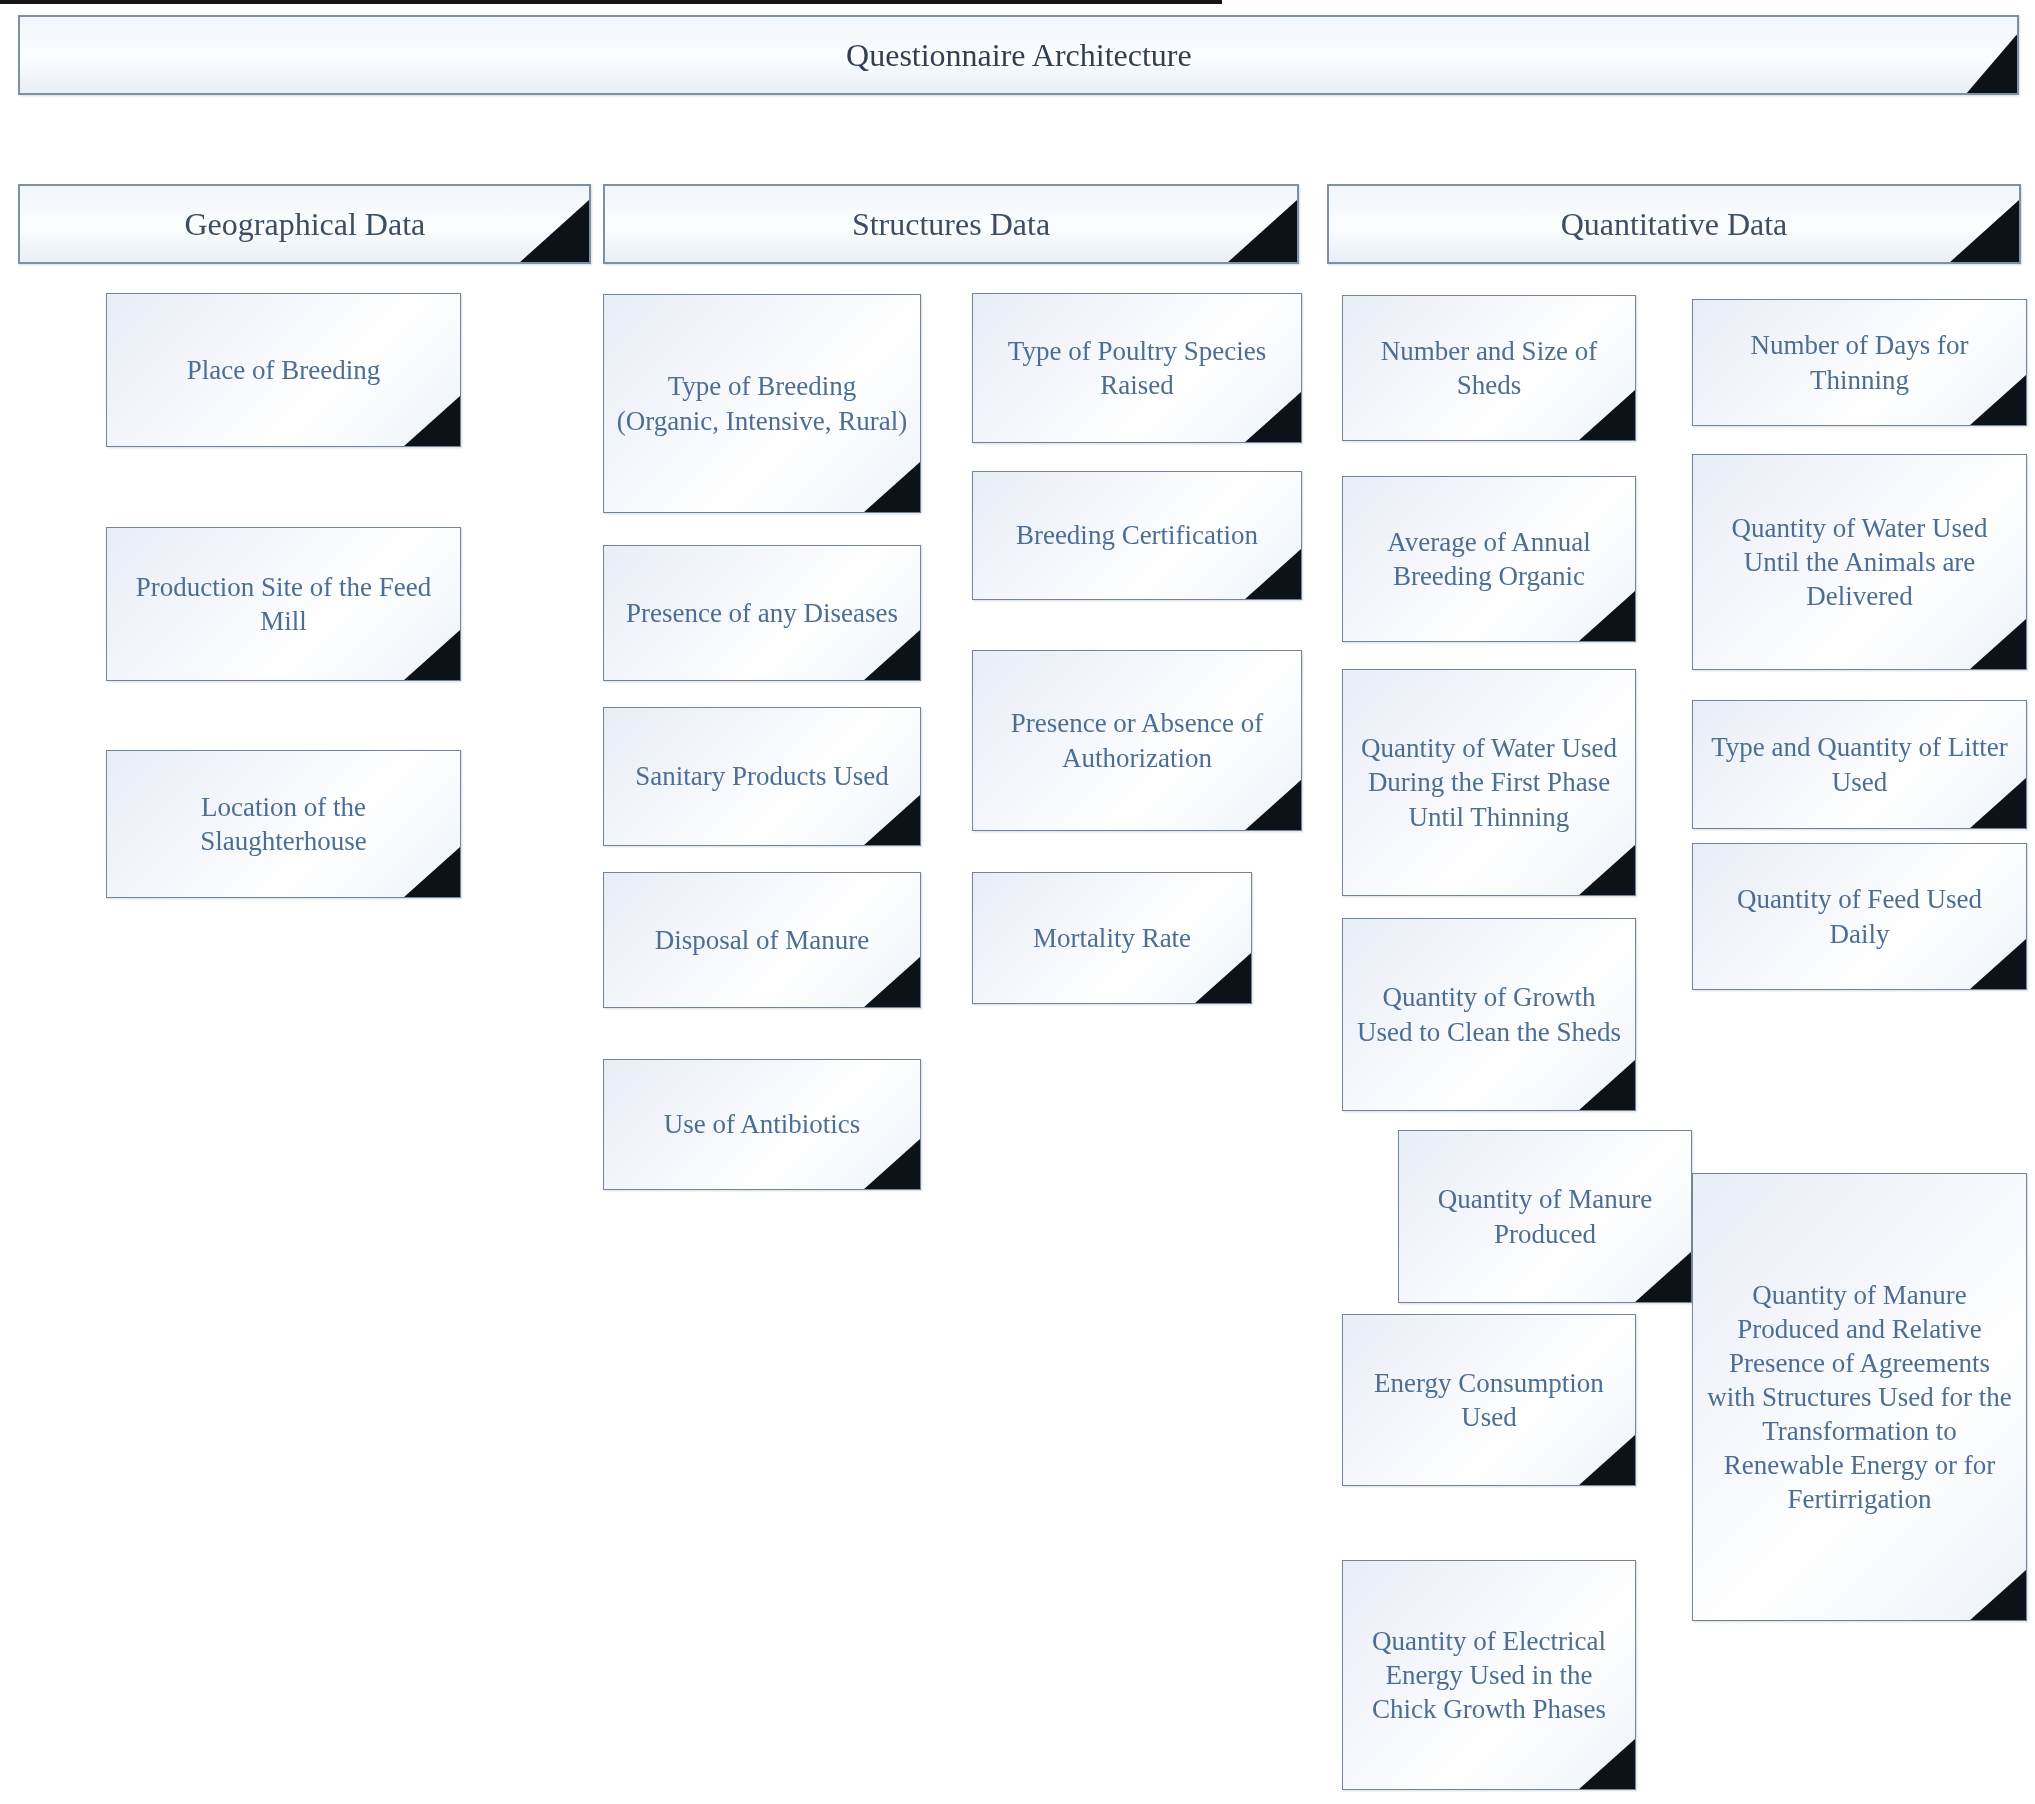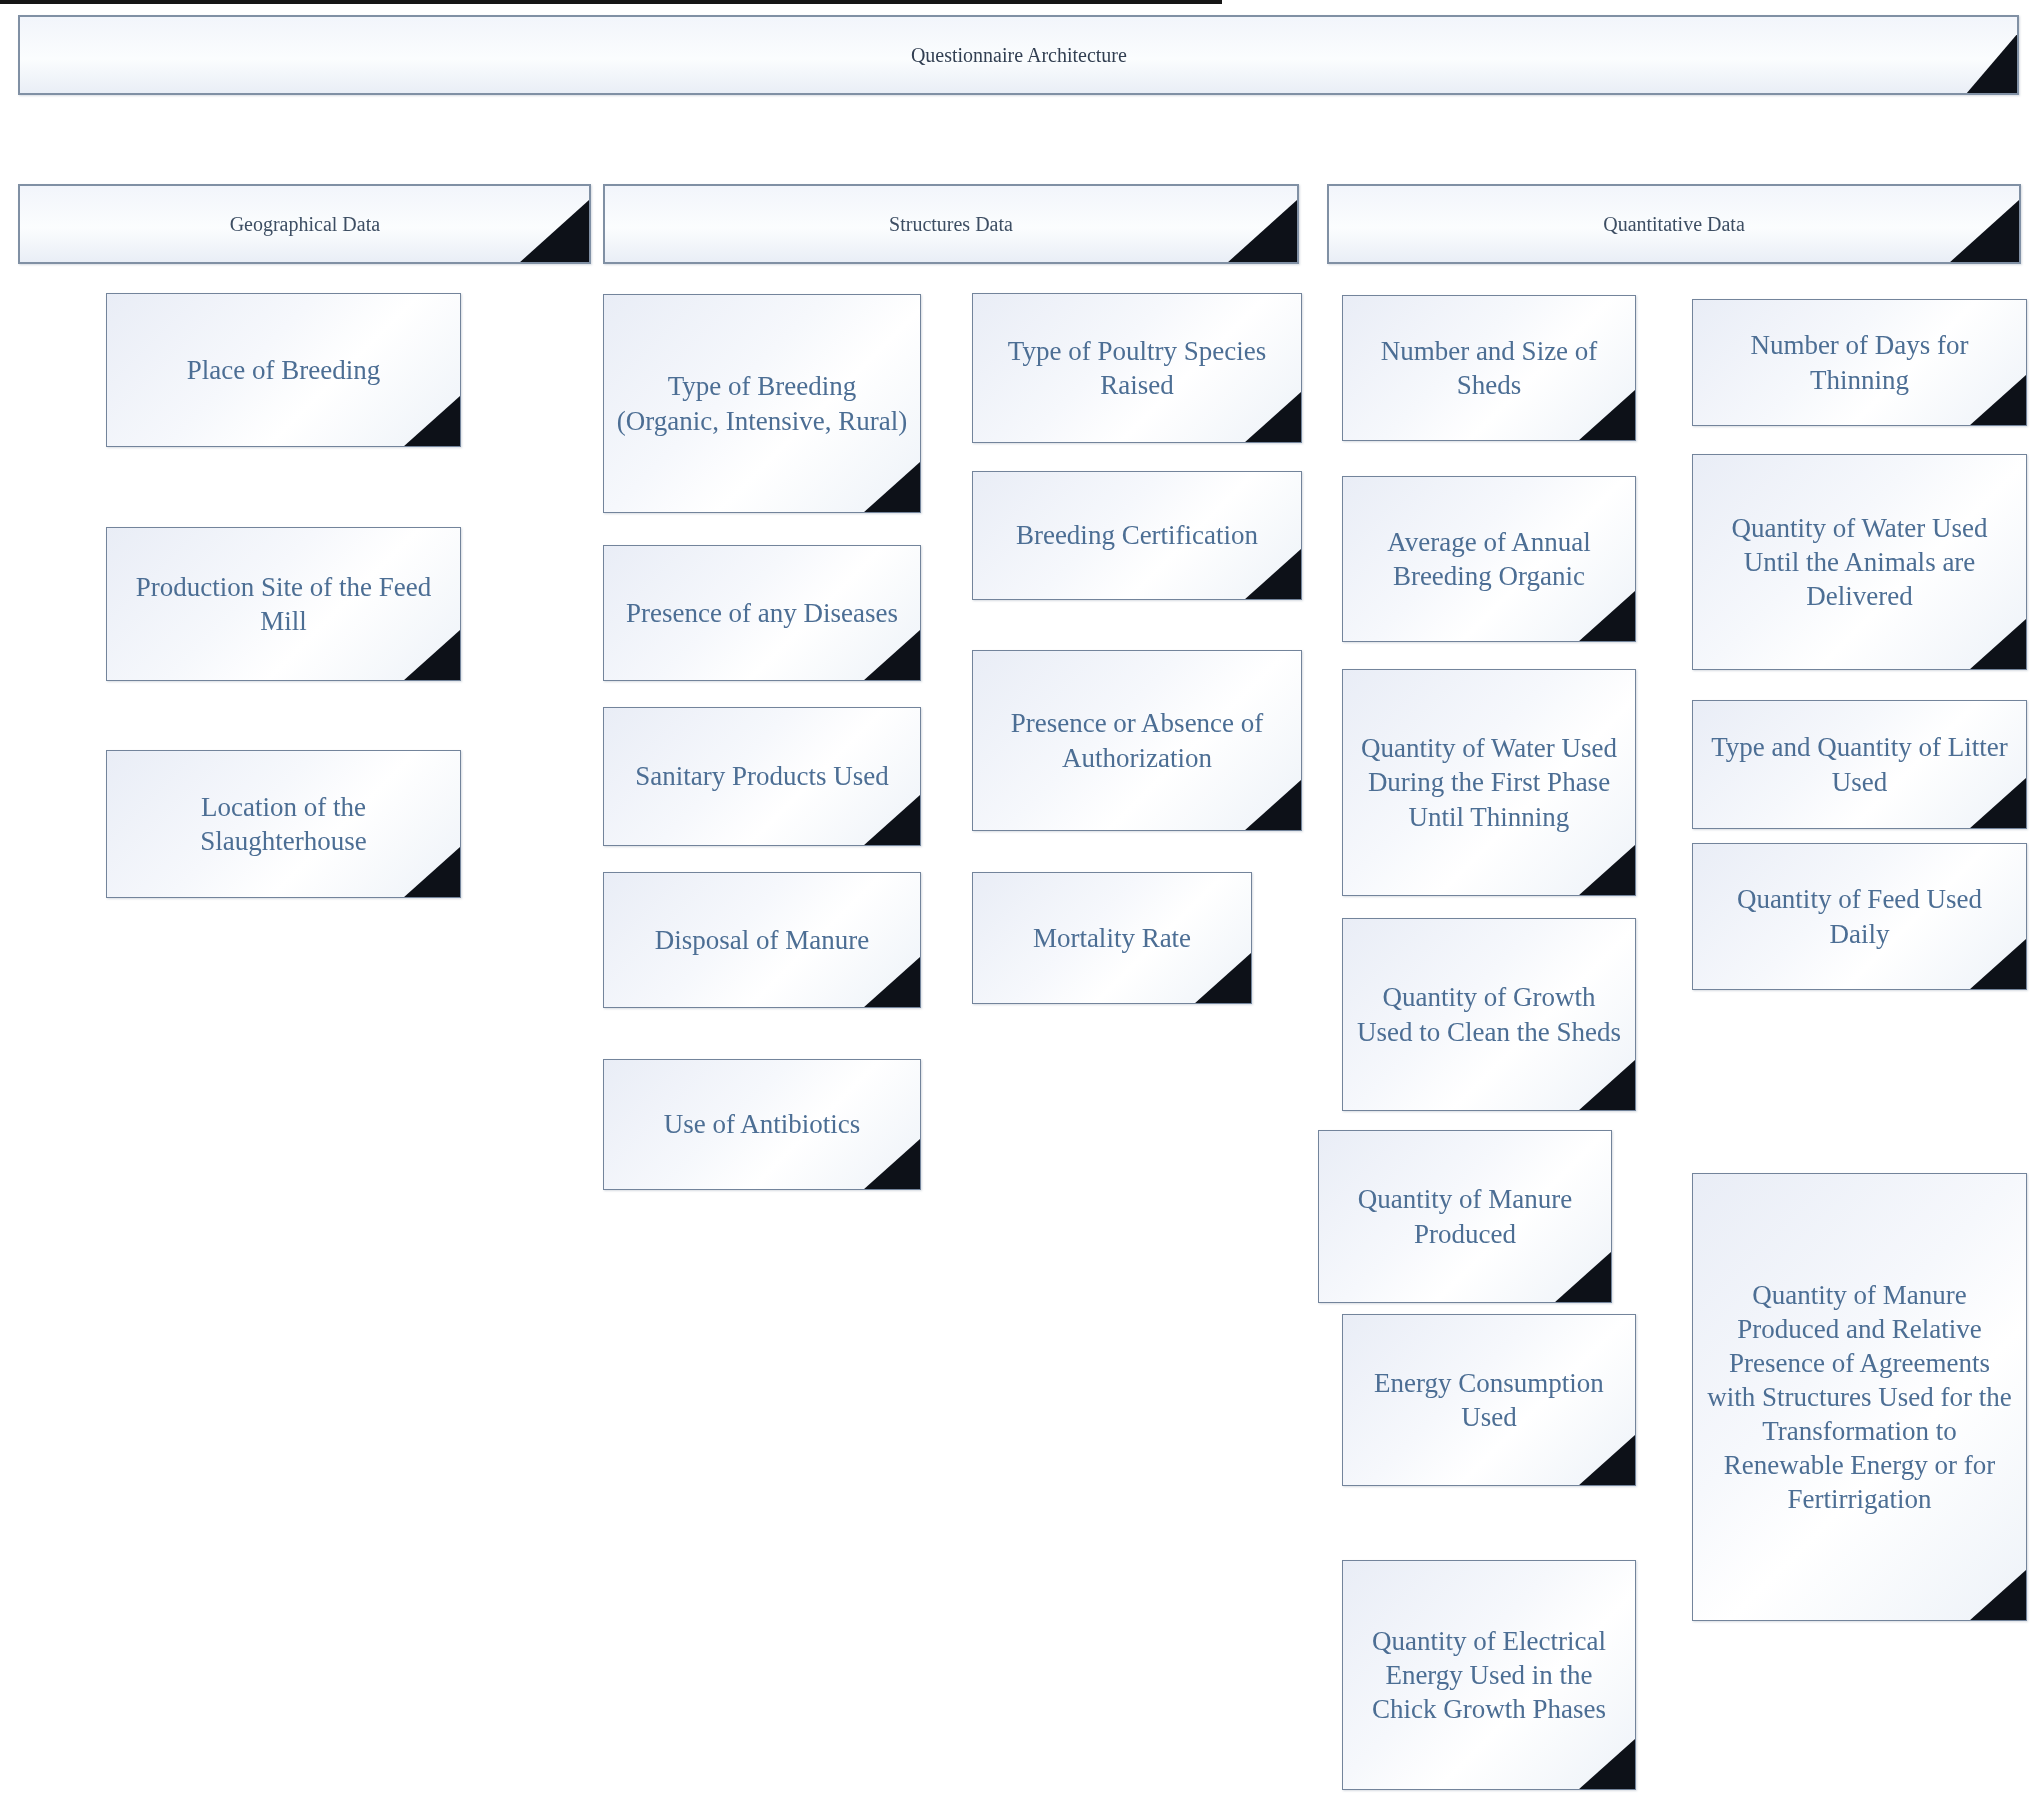--- a/index.html
+++ b/index.html
@@ -10,21 +10,21 @@
   .topline { position:absolute; left:0; top:0; width:1222px; height:4.3px; background:#161616; }
   .box {
     position:absolute; box-sizing:border-box;
     display:flex; align-items:center; justify-content:center;
     text-align:center; overflow:hidden;
     background:linear-gradient(135deg,#e9edf6 0%,#f6f8fc 42%,#ffffff 62%,#edf2f8 100%);
     box-shadow:1.2px 1.2px 1.8px rgba(125,138,158,0.30);
   }
   .item  { border:1.8px solid #73849b; color:#4c6e94; font-size:27px; line-height:1.26; padding:4.9px 11px; }
   .header, .titlebar {
-    border:2.5px solid #8090a4; color:#3d4e63; font-size:20px; line-height:1.2; padding:3.7px 9.8px;
+    border:2.5px solid #8090a4; color:#3d4e63; font-size:32px; line-height:1.2; padding:3.7px 9.8px;
     background:linear-gradient(180deg,#f2f5fb 0%,#fbfdfe 55%,#e9eef6 100%);
   }
   .titlebar { color:#323f52; }
   .label { display:block; width:100%; }
   .fold {
     position:absolute; right:-0.6px; bottom:-0.6px; width:0; height:0;
     border-left:58px solid transparent; border-bottom:52px solid #0d1118;
   }
   .fold-header { border-left-width:71px; border-bottom-width:64px; }
   .fold-title  { border-left-width:52px;  border-bottom-width:61px; }
@@ -114,21 +114,21 @@
     <span class="fold"></span>
   </div>
   <div class="box item" style="left:1342px;top:669px;width:294px;height:227px">
     <span class="label">Quantity of Water Used During the First Phase Until Thinning</span>
     <span class="fold"></span>
   </div>
   <div class="box item" style="left:1342px;top:918px;width:294px;height:193px">
     <span class="label">Quantity of Growth Used to Clean the Sheds</span>
     <span class="fold"></span>
   </div>
-  <div class="box item" style="left:1318px;top:1130px;width:294px;height:173px">
+  <div class="box item" style="left:1398px;top:1130px;width:294px;height:173px">
     <span class="label">Quantity of Manure Produced</span>
     <span class="fold"></span>
   </div>
   <div class="box item" style="left:1342px;top:1314px;width:294px;height:172px">
     <span class="label">Energy Consumption Used</span>
     <span class="fold"></span>
   </div>
   <div class="box item" style="left:1342px;top:1560px;width:294px;height:230px">
     <span class="label">Quantity of Electrical Energy Used in the Chick Growth Phases</span>
     <span class="fold"></span>

